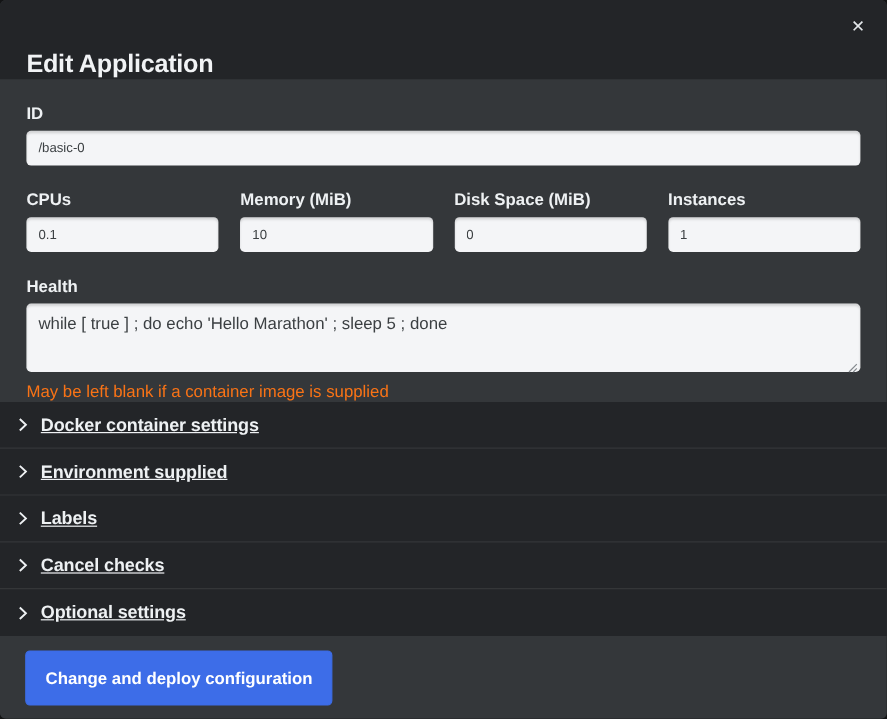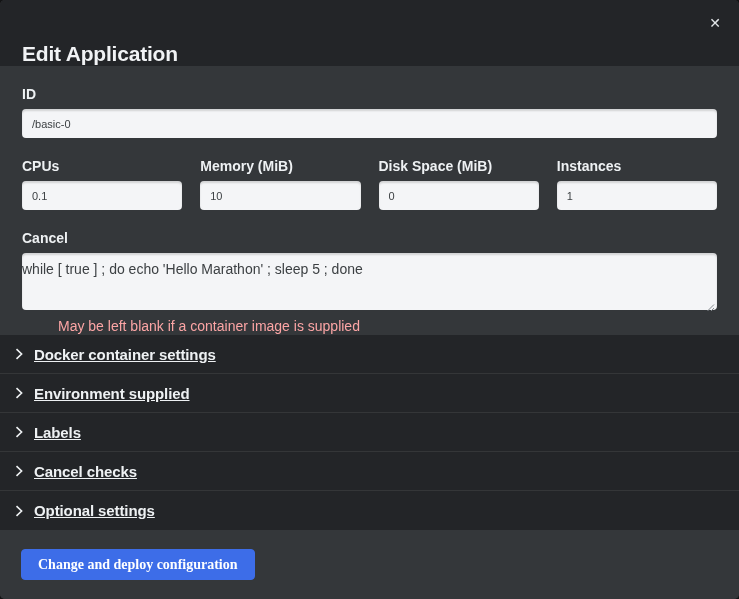--- a/index.html
+++ b/index.html
@@ -50,31 +50,31 @@
   }
   .form-row{
     display:grid;grid-template-columns:1fr 1fr 1fr 1fr;
     column-gap:18px;margin-bottom:20px;
   }
   .form-row .form-group{margin-bottom:0;}
   .textarea-wrap{position:relative;}
   .command-textarea{
     width:100%;height:57px;border:none;border-radius:4px;
     background:#f4f5f7;color:#3c4043;font-size:14px;line-height:18px;
-    padding:7px 0;outline:none;resize:none;display:block;
+    padding:7px 10px;outline:none;resize:none;display:block;
     font-family:"Liberation Sans","DejaVu Sans",sans-serif;
     box-shadow:inset 0 2px 2px rgba(0,0,0,0.14);
     overflow:hidden;
   }
   .resize-grip{
     position:absolute;right:2px;bottom:2px;width:10px;height:10px;
     cursor:nwse-resize;
   }
   .help-text{
-    font-size:14px;line-height:18px;color:#fca5a5;margin-top:7px;margin-left:36px;
+    font-size:14px;line-height:18px;color:#f97316;margin-top:7px;
   }
   
   .sections{flex:none;background:#232528;}
   .section-row{
     height:39px;display:flex;align-items:center;
     padding:0 15px;cursor:pointer;
     border-bottom:1px solid rgba(255,255,255,0.08);
   }
   .section-row:last-child{border-bottom:none;}
   .chevron{flex:none;display:flex;align-items:center;}
@@ -82,22 +82,22 @@
     margin-left:11px;font-size:15px;font-weight:700;color:#eef1f3;
     letter-spacing:-0.1px;
     text-decoration:underline;
   }
   
   .modal-footer{
     flex:1;background:#34373a;display:flex;align-items:center;
     padding:0 21px;
   }
   .btn{
-    height:31px;border-radius:4px;font-size:14px;font-weight:700;
-    font-family:Liberation Serif, serif;
+    height:46px;border-radius:4px;font-size:14px;font-weight:700;
+    font-family:Liberation Sans, sans-serif;
     cursor:pointer;display:inline-flex;align-items:center;
   }
   .btn-primary{
     background:#3d6de8;border:1px solid #3d6de8;color:#ffffff;
     padding:0 16px;
   }
   .btn-cancel{
     background:transparent;border:1px solid #8d9094;color:#f1f3f5;
     padding:0 14px;margin-left:7px;
   }
@@ -134,21 +134,21 @@
         <label class="form-label">Disk Space (MiB)</label>
         <input class="text-input" type="text" value="0" style="">
       </div>
       <div class="form-group">
         <label class="form-label">Instances</label>
         <input class="text-input" type="text" value="1" style="">
       </div>
     </div>
 
     <div class="form-group" style="margin-bottom:0;">
-      <label class="form-label">Cancel</label>
+      <label class="form-label">Health</label>
       <div class="textarea-wrap">
         <textarea class="command-textarea" style="">while [ true ] ; do echo 'Hello Marathon' ; sleep 5 ; done</textarea>
         <span class="resize-grip">
           <svg width="10" height="10" viewBox="0 0 10 10">
             <path d="M9 2.5 L2.5 9" stroke="#84898e" stroke-width="1" fill="none"></path>
             <path d="M9 6 L6 9" stroke="#84898e" stroke-width="1" fill="none"></path>
           </svg>
         </span>
       </div>
       <div class="help-text">May be left blank if a container image is supplied</div>

